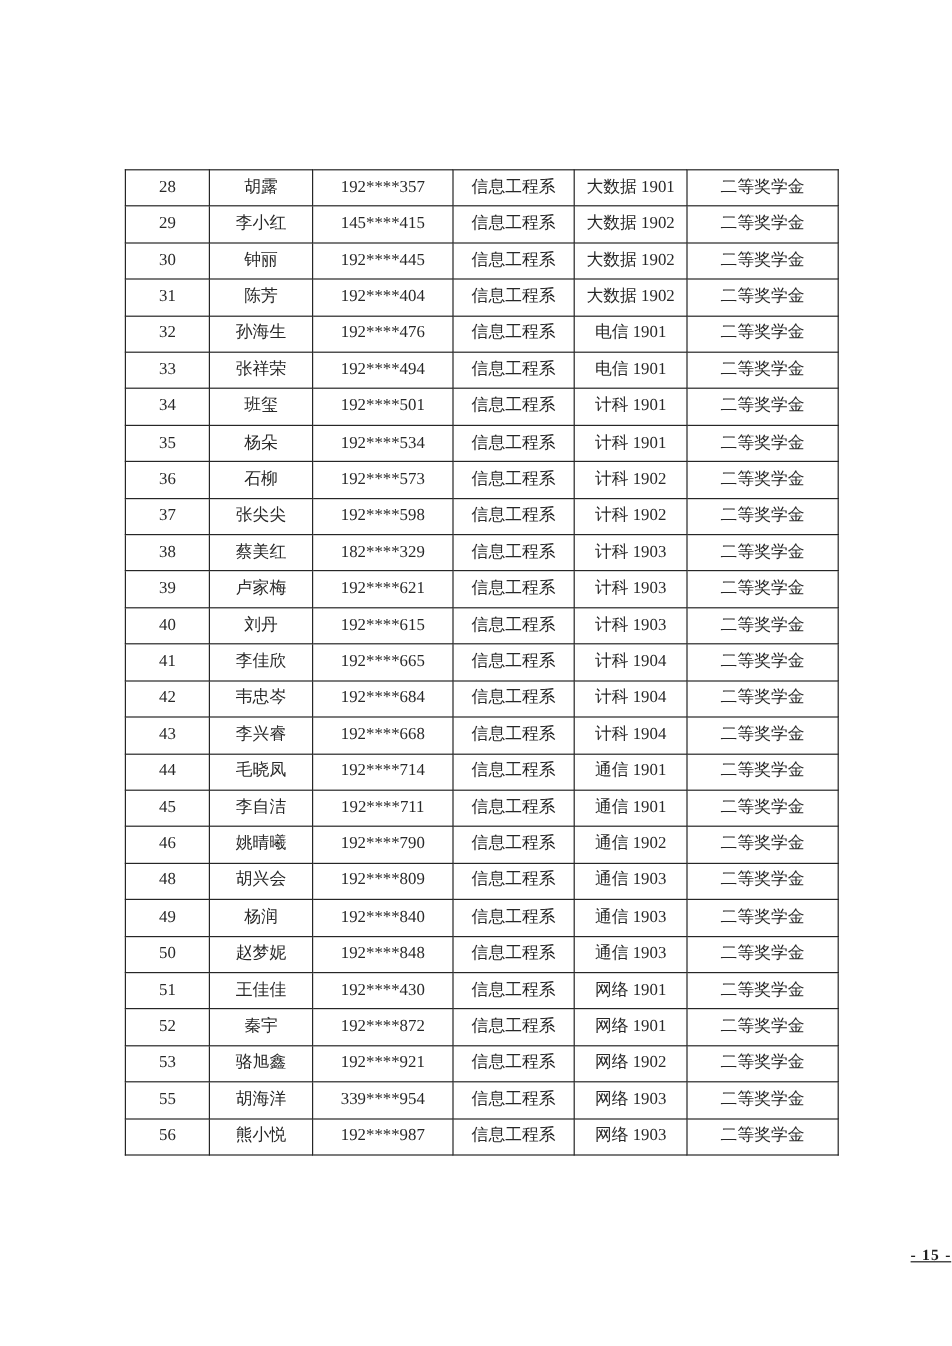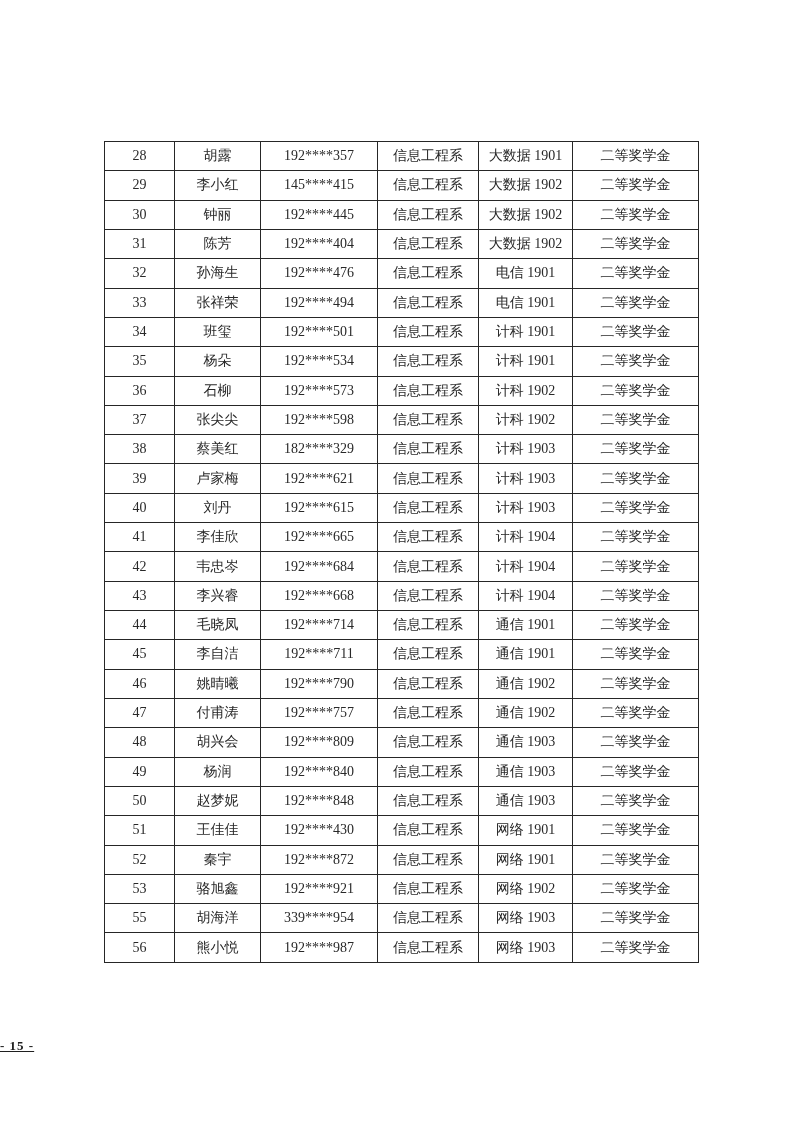--- a/index.html
+++ b/index.html
@@ -33,21 +33,21 @@
     line-height: 1;
     padding: 0 2px;
     white-space: nowrap;
     overflow: hidden;
   }
   .footer-page-number {
     position: absolute;
     left: 0;
     right: 0;
     top: 1038px;
-    text-align: left;
+    text-align: right;
     font-size: 13px;
     font-weight: bold;
     letter-spacing: 1px;
     color: #1f1f1f;
     text-decoration: underline;
   }
 </style>
 </head>
 <body>
 
@@ -209,28 +209,20 @@
         </tr>
         <tr>
           <td>46</td>
           <td>姚晴曦</td>
           <td>192****790</td>
           <td>信息工程系</td>
           <td>通信 1902</td>
           <td>二等奖学金</td>
         </tr>
         <tr>
-          <td>47</td>
-          <td>付甫涛</td>
-          <td>192****757</td>
-          <td>信息工程系</td>
-          <td>通信 1902</td>
-          <td>二等奖学金</td>
-        </tr>
-        <tr>
           <td>48</td>
           <td>胡兴会</td>
           <td>192****809</td>
           <td>信息工程系</td>
           <td>通信 1903</td>
           <td>二等奖学金</td>
         </tr>
         <tr>
           <td>49</td>
           <td>杨润</td>

